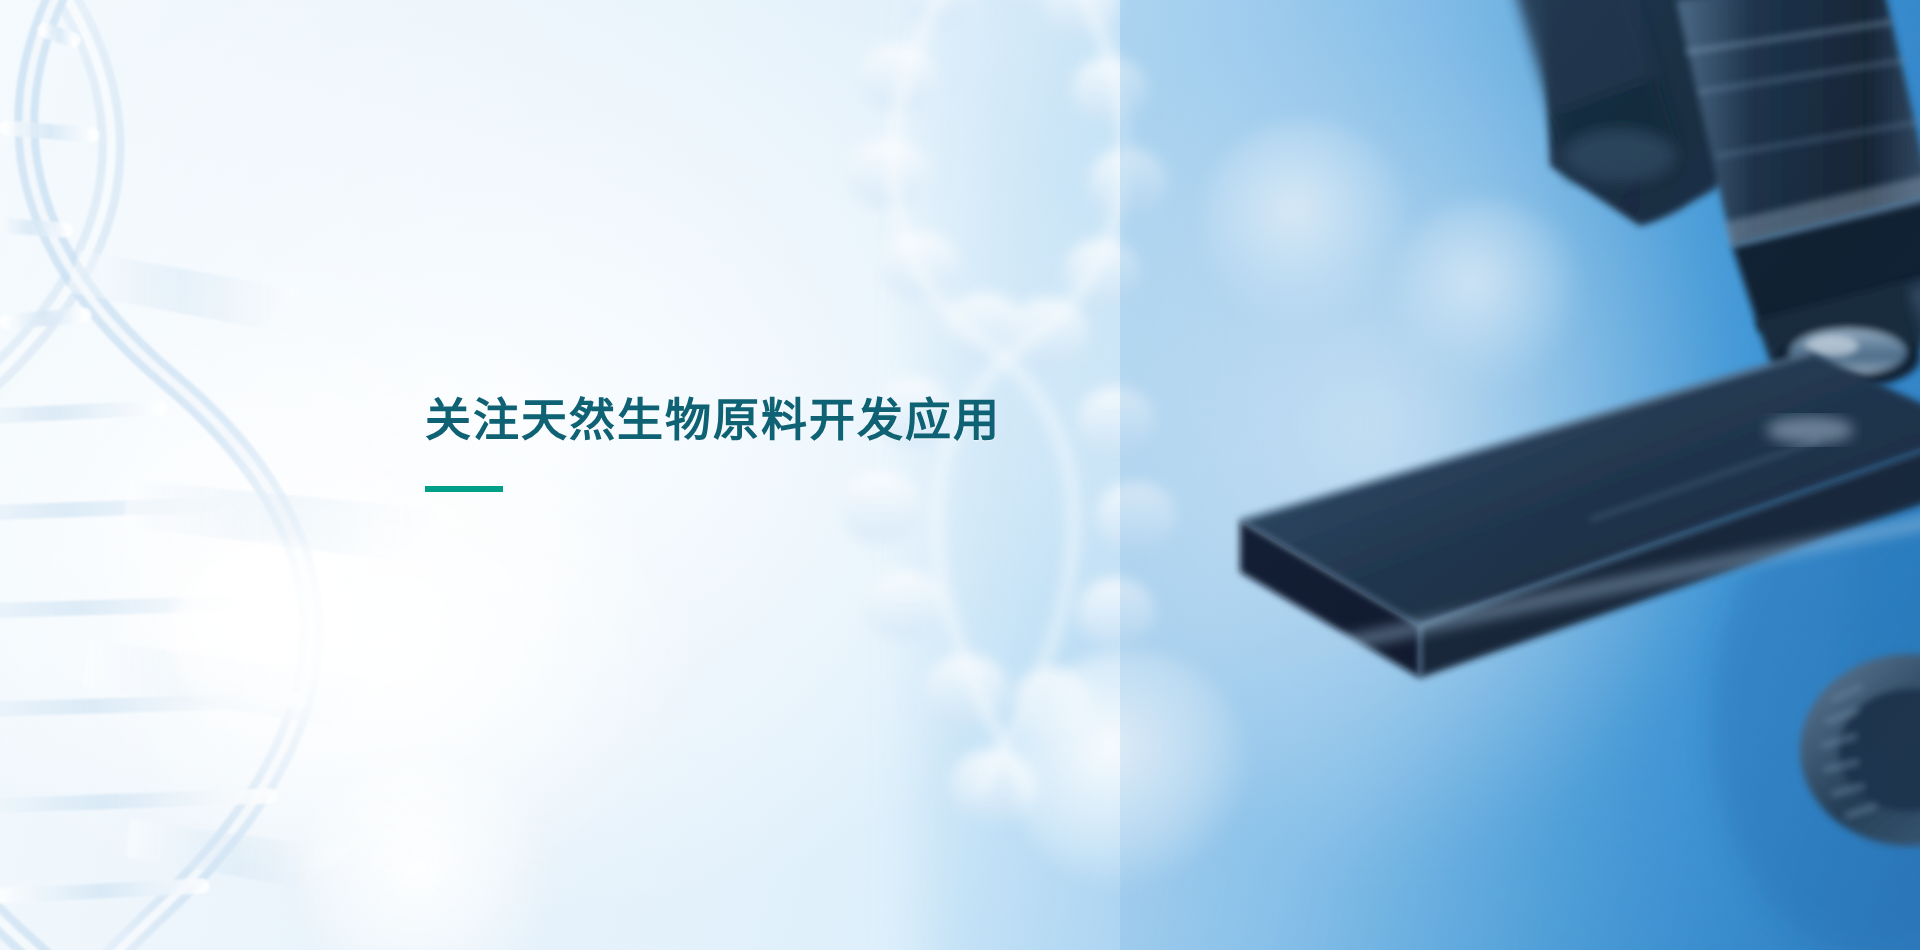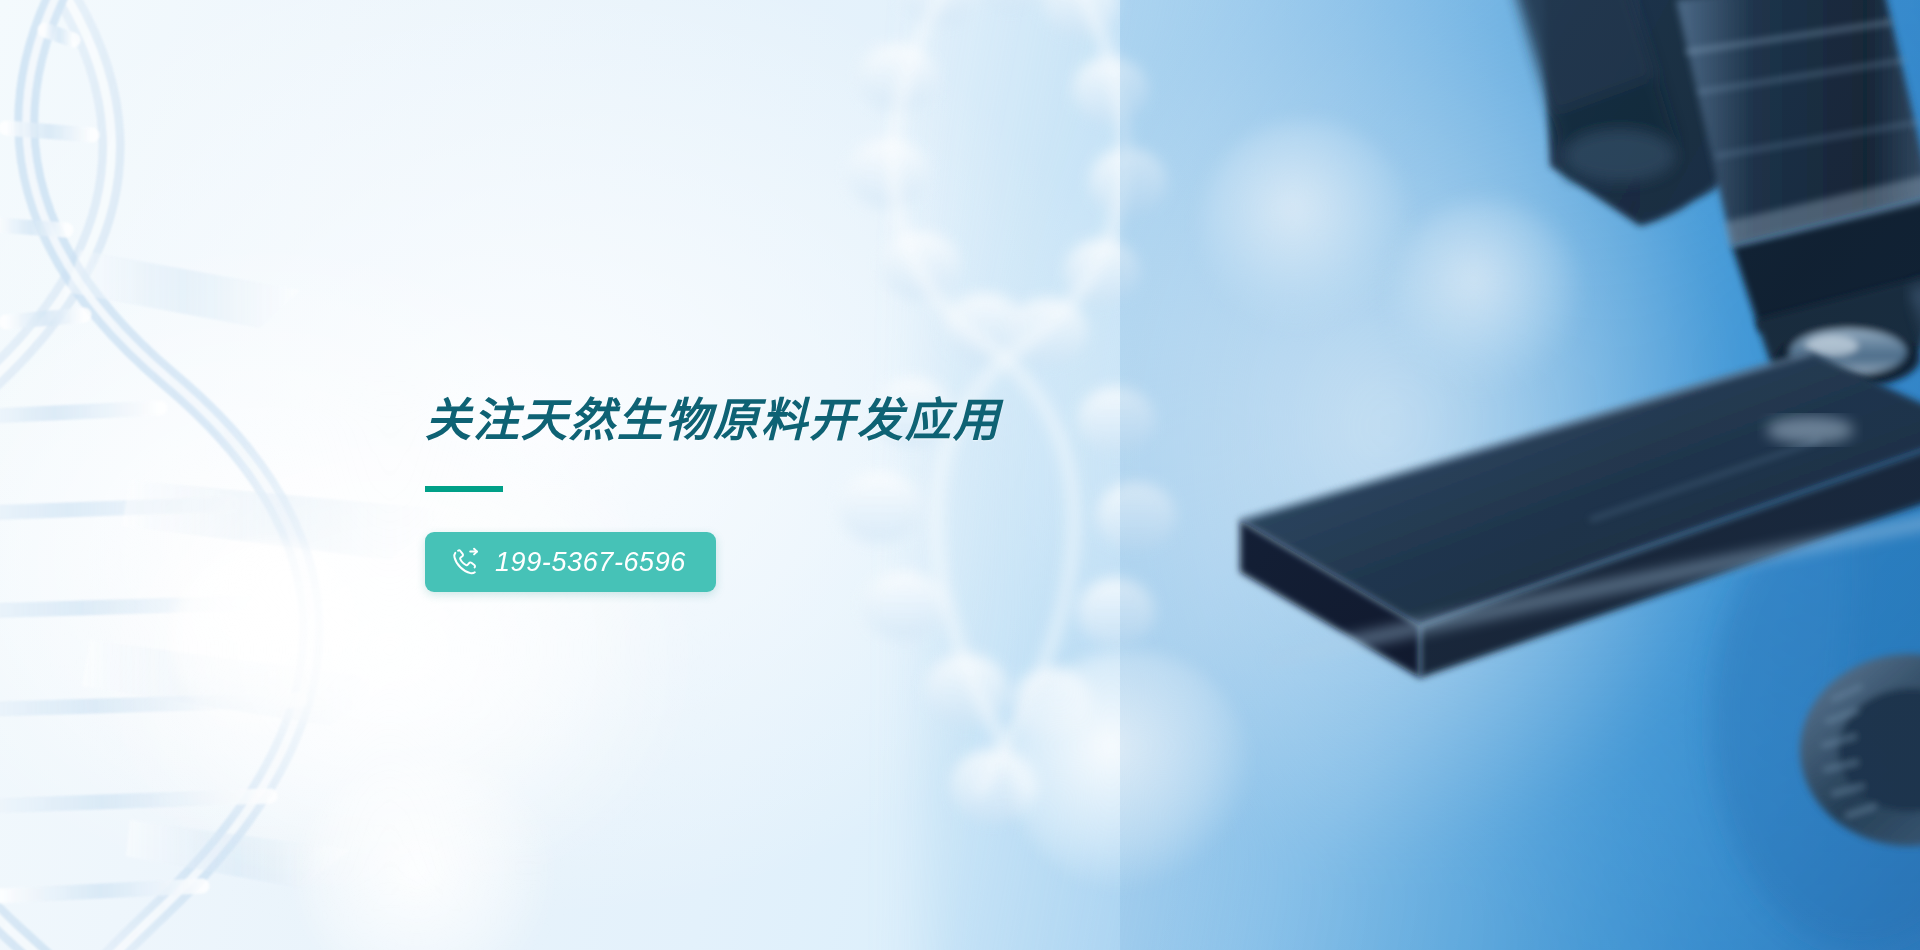--- a/index.html
+++ b/index.html
@@ -11,21 +11,20 @@
     font-family:"Liberation Sans","DejaVu Sans",sans-serif;
     background:#eef5fb;
   }
 
   
   .hero {
     position:relative;
     width:1920px; height:950px;
     overflow:hidden;
     background:#e9f3fb;
-    font-style:italic;
   }
 
   
   .bg-base {
     position:absolute; inset:0;
     background:
       radial-gradient(ellipse 620px 520px at 270px 560px, rgba(255,255,255,.95) 0%, rgba(255,255,255,0) 62%),
       radial-gradient(ellipse 900px 700px at 520px 430px, #fbfdff 0%, rgba(240,248,253,0) 70%),
       linear-gradient(104deg,
         #f4fafd 0%,
@@ -376,26 +375,15 @@
     </svg>
   </div>
 
   <div class="hero-content">
 
     <h1 class="hero-title">关注天然生物原料开发应用</h1>
 
     <div class="hero-divider"></div>
 
 
-    <div class="hero-phone">
-      <span style="display:flex;">
-        <svg class="phone-ico" viewBox="0 0 32 32" fill="none" xmlns="http://www.w3.org/2000/svg">
-          <path d="M4.6 6.2c-1.0 1.3-1.3 3.0-0.9 4.7 0.9 3.9 3.2 7.6 6.3 10.7 3.1 3.1 6.8 5.4 10.7 6.3 1.7 0.4 3.4 0.1 4.7-0.9" stroke="#ffffff" stroke-width="2.1" stroke-linecap="round" fill="none"></path>
-          <path d="M7.5 4.0c0.8-0.6 1.9-0.5 2.5 0.3l2.4 3.1c0.6 0.8 0.5 1.9-0.3 2.5l-1.8 1.4c-0.5 0.4-0.7 1.1-0.4 1.7 0.6 1.3 1.5 2.6 2.6 3.7 1.1 1.1 2.4 2.0 3.7 2.6 0.6 0.3 1.3 0.1 1.7-0.4l1.4-1.8c0.6-0.8 1.7-0.9 2.5-0.3l3.1 2.4c0.8 0.6 0.9 1.7 0.3 2.5" stroke="#ffffff" stroke-width="2.1" stroke-linecap="round" stroke-linejoin="round" fill="none"></path>
-          <path d="M20.5 4.9h7.2" stroke="#ffffff" stroke-width="2.1" stroke-linecap="round"></path>
-          <path d="M24.6 1.9l3.1 3.0-3.1 3.0" stroke="#ffffff" stroke-width="2.1" stroke-linecap="round" stroke-linejoin="round" fill="none"></path>
-        </svg>
-      </span>
-      <span class="phone-num">199-5367-6596</span>
-    </div>
 
   </div>
 </div>
 
 </body></html>

